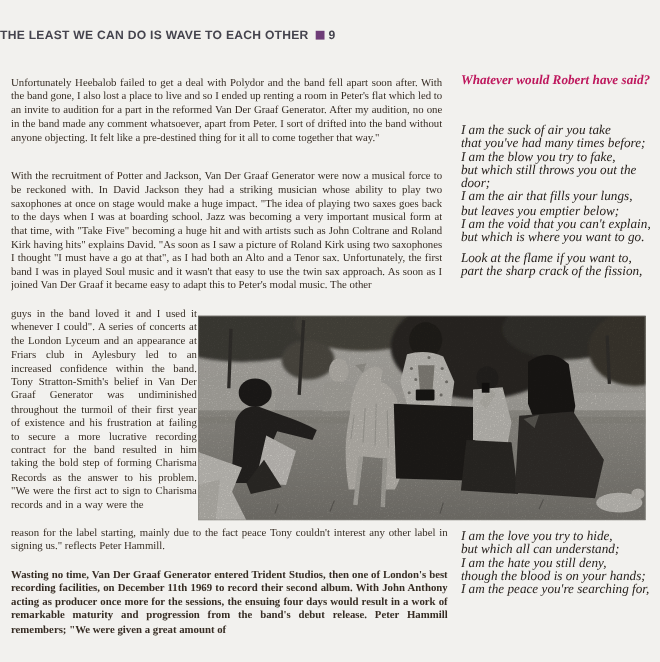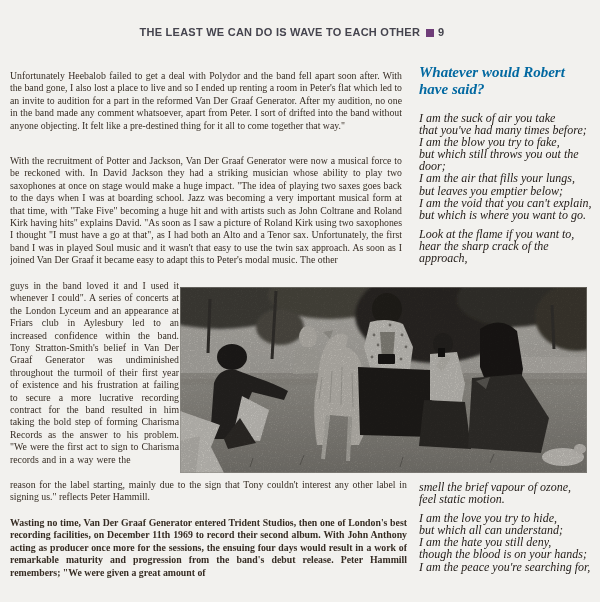--- a/index.html
+++ b/index.html
@@ -3,79 +3,77 @@
 <meta charset="utf-8">
 <style>
   html,body{margin:0;padding:0;}
   body{
     width:600px;height:602px;position:relative;overflow:hidden;
     background:#f2f1ee;
     font-family:"Liberation Serif", serif;
   }
   
   .page-header{
-    position:absolute;top:26px;left:0;right:16px;text-align:center;
+    position:absolute;top:26px;left:0;right:16px;text-align:left;
     font-family:"Liberation Sans", sans-serif;font-weight:700;font-size:11px;
     letter-spacing:.25px;color:#45444e;white-space:nowrap;
   }
   .header-square{
     display:inline-block;width:8px;height:8px;margin:0 4px 0 6px;
     background:#6f3d78;vertical-align:-1px;
   }
   
   .body-text{
     position:absolute;color:#362c23;font-size:9.8px;line-height:12.4px;
     text-align:justify;text-justify:inter-word;
   }
   #para1{left:10px;top:70px;width:392px;}
   #para2wide{left:10px;top:155px;width:392px;height:126px;overflow:hidden;font-family:Liberation Serif, serif;}
   #para2narrow{left:10px;top:280px;width:169px;height:197px;overflow:hidden;word-spacing:.6px;}
   #para2tail{left:10px;top:479px;width:397px;height:26px;overflow:hidden;}
   #para3{left:10px;top:517px;width:397px;height:64px;overflow:hidden;font-weight:bold;}
   
   .sidebar-block{position:absolute;left:419px;width:178px;color:#26201c;font-style:italic;}
-  #sidebar-title{top:64px;font-weight:700;font-size:15px;line-height:16.5px;color:#0369a1;}
+  #sidebar-title{top:64px;font-weight:700;font-size:12px;line-height:16.5px;color:#be185d;}
   #sidebar-poem-top{top:112px;}
   #sidebar-poem-bottom{top:481px;}
   .stanza{white-space:pre-line;font-size:12px;line-height:12.1px;margin:0 0 7px 0;}
   
   #band-photo{position:absolute;left:180px;top:287px;width:407px;height:186px;}
   #band-photo svg{display:block;width:100%;height:100%;}
 </style>
 </head>
 <body>
 
 <div class="page-header">
   <span>THE LEAST WE CAN DO IS WAVE TO EACH OTHER</span><span class="header-square" style="background: rgb(111, 61, 120);"></span><span>9</span>
 </div>
 
 <div class="body-text" id="para1">Unfortunately Heebalob failed to get a deal with Polydor and the band fell apart soon after. With the band gone, I also lost a place to live and so I ended up renting a room in Peter's flat which led to an invite to audition for a part in the reformed Van Der Graaf Generator. After my audition, no one in the band made any comment whatsoever, apart from Peter. I sort of drifted into the band without anyone objecting. It felt like a pre-destined thing for it all to come together that way."</div>
 <div class="body-text" id="para2wide">With the recruitment of Potter and Jackson, Van Der Graaf Generator were now a musical force to be reckoned with. In David Jackson they had a striking musician whose ability to play two saxophones at once on stage would make a huge impact. "The idea of playing two saxes goes back to the days when I was at boarding school. Jazz was becoming a very important musical form at that time, with "Take Five" becoming a huge hit and with artists such as John Coltrane and Roland Kirk having hits" explains David. "As soon as I saw a picture of Roland Kirk using two saxophones I thought "I must have a go at that", as I had both an Alto and a Tenor sax. Unfortunately, the first band I was in played Soul music and it wasn't that easy to use the twin sax approach. As soon as I joined Van Der Graaf it became easy to adapt this to Peter's modal music. The other</div>
 <div class="body-text" id="para2narrow">guys in the band loved it and I used it whenever I could". A series of concerts at the London Lyceum and an appearance at Friars club in Aylesbury led to an increased confidence within the band. Tony Stratton-Smith's belief in Van Der Graaf Generator was undiminished throughout the turmoil of their first year of existence and his frustration at failing to secure a more lucrative recording contract for the band resulted in him taking the bold step of forming Charisma Records as the answer to his problem. "We were the first act to sign to Charisma records and in a way were the</div>
-<div class="body-text" id="para2tail">reason for the label starting, mainly due to the sign that Tony couldn't interest any other label in signing us." reflects Peter Hammill.</div>
+<div class="body-text" id="para2tail">reason for the label starting, mainly due to the fact peace Tony couldn't interest any other label in signing us." reflects Peter Hammill.</div>
 <div class="body-text" id="para3">Wasting no time, Van Der Graaf Generator entered Trident Studios, then one of London's best recording facilities, on December 11th 1969 to record their second album. With John Anthony acting as producer once more for the sessions, the ensuing four days would result in a work of remarkable maturity and progression from the band's debut release. Peter Hammill remembers; "We were given a great amount of</div>
 
 <div class="sidebar-block" id="sidebar-title">Whatever would Robert have said?</div>
 
 <div class="sidebar-block" id="sidebar-poem-top">
   <p class="stanza">I am the suck of air you take
 that you've had many times before;
 I am the blow you try to fake,
 but which still throws you out the door;
 I am the air that fills your lungs,
 but leaves you emptier below;
 I am the void that you can't explain,
 but which is where you want to go.</p>
   <p class="stanza">Look at the flame if you want to,
-hear the sharp crack of the approach,</p>
+part the sharp crack of the fission,</p>
 </div>
 
 <div class="sidebar-block" id="sidebar-poem-bottom">
-  <p class="stanza">smell the brief vapour of ozone,
-feel static motion.</p>
   <p class="stanza">I am the love you try to hide,
 but which all can understand;
 I am the hate you still deny,
 though the blood is on your hands;
 I am the peace you're searching for,</p>
 </div>
 
 <div id="band-photo" title="Black and white photograph of the band seated on grass in a park with white goats and trees behind">
   <svg viewBox="0 0 407 186" preserveAspectRatio="none">
     <defs>

